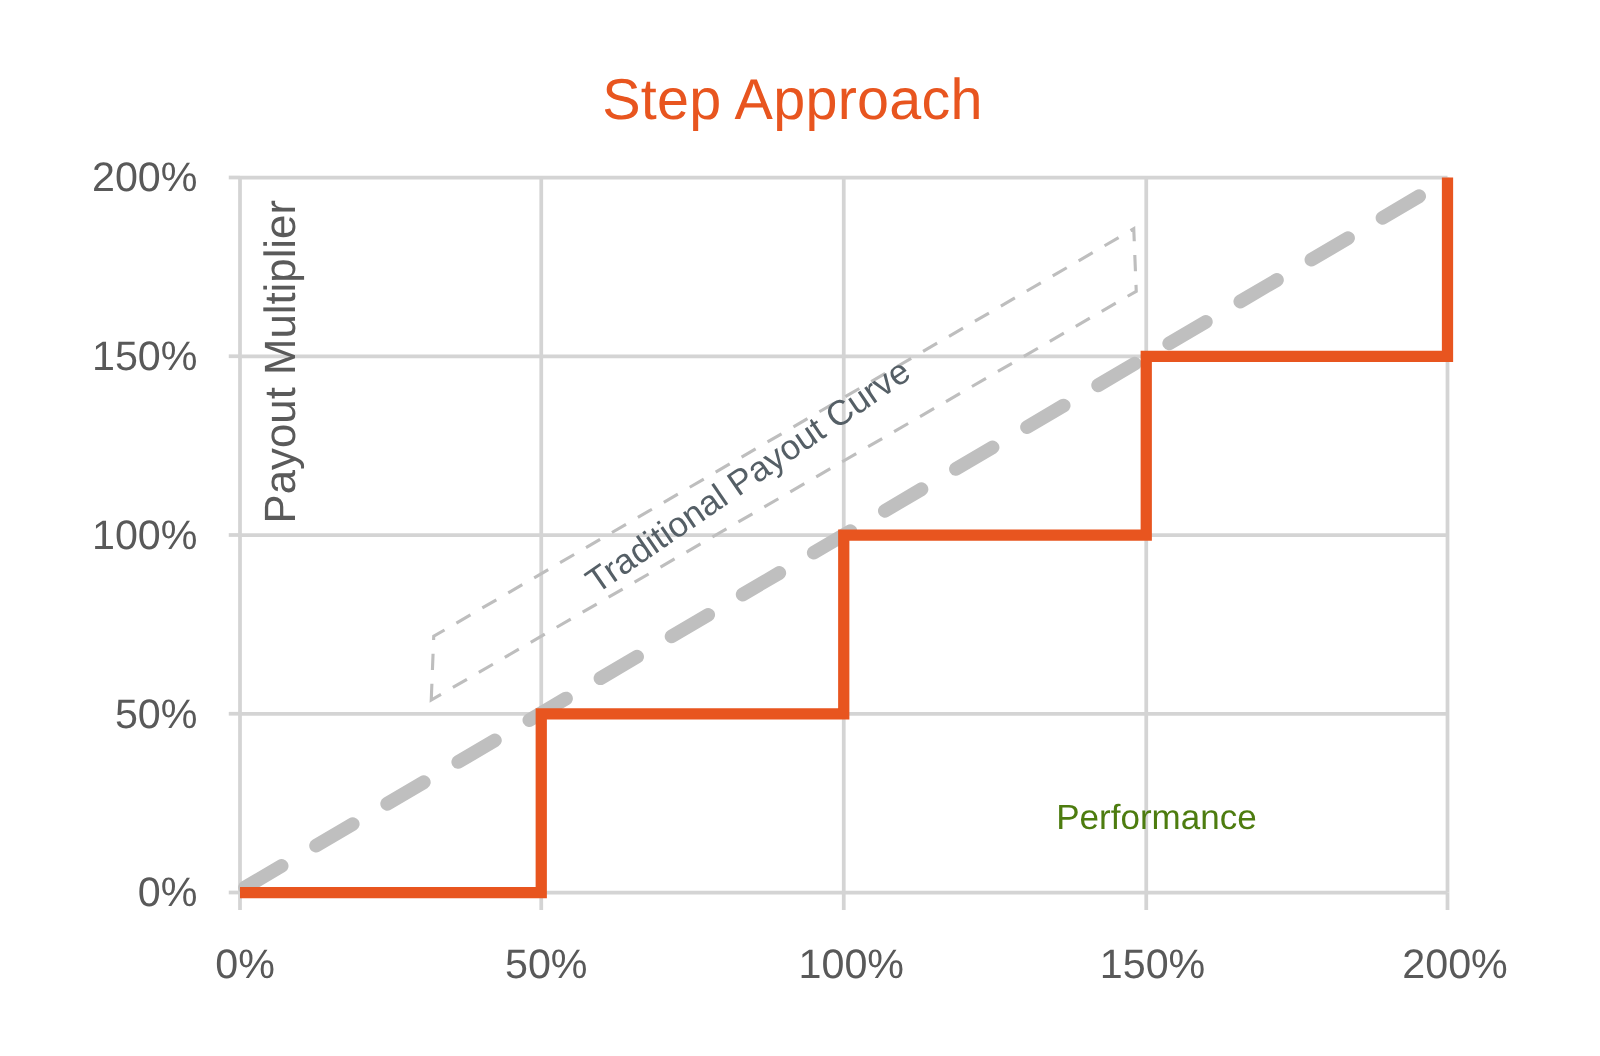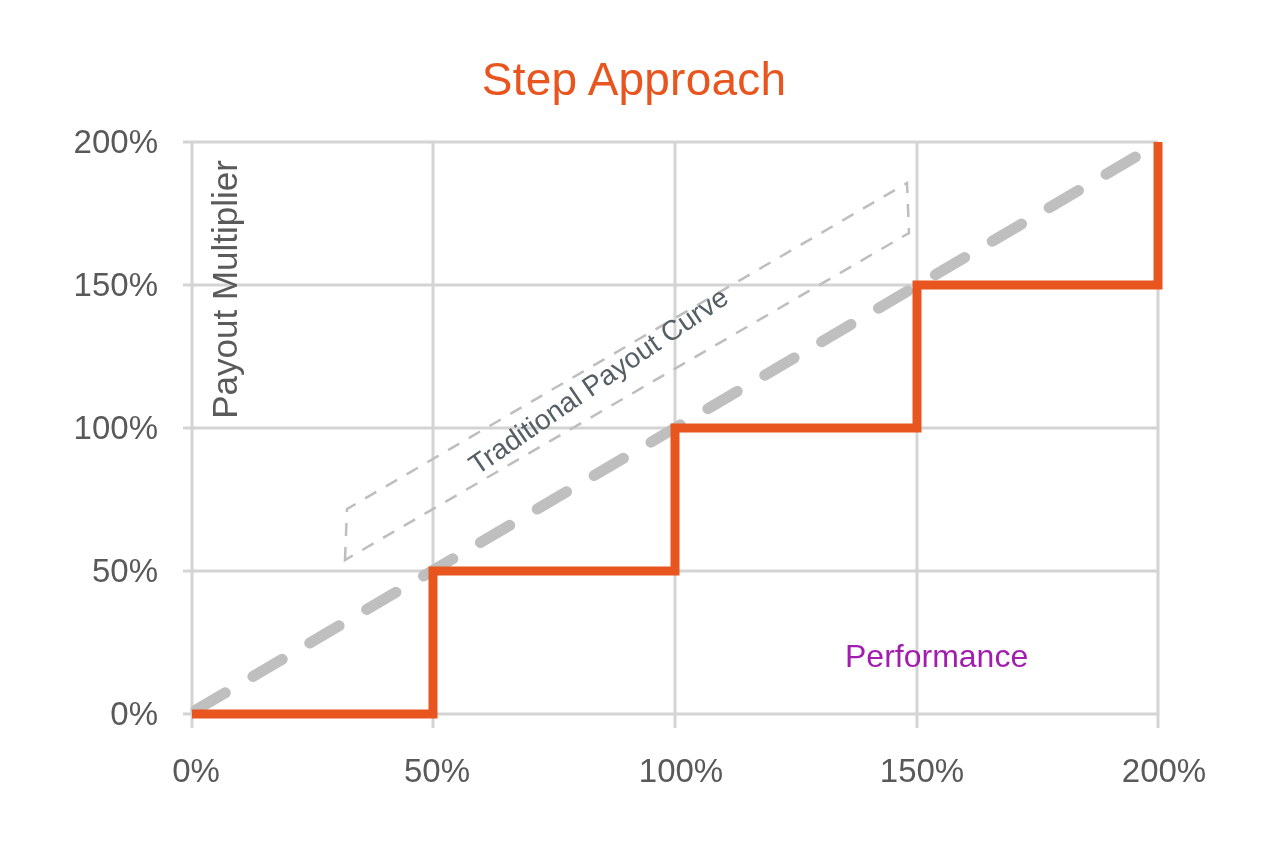--- a/index.html
+++ b/index.html
@@ -54,22 +54,22 @@
     font-size: 35px;
     color: #5a5a5a;
     white-space: nowrap;
     transform-origin: 0 0;
     transform: rotate(-90deg) translateX(-100%);
   }
   .axis-title-x {
     position: absolute;
     left: 845px;
     top: 638px;
-    font-size: 32px;
-    color: #a21caf;
+    font-size: 28px;
+    color: #4d7c0f;
     white-space: nowrap;
   }
   .annot-label {
     position: absolute;
     left: 463px;
     top: 455px;
     font-size: 28px;
     color: #555f66;
     white-space: nowrap;
     transform-origin: 0 0;

